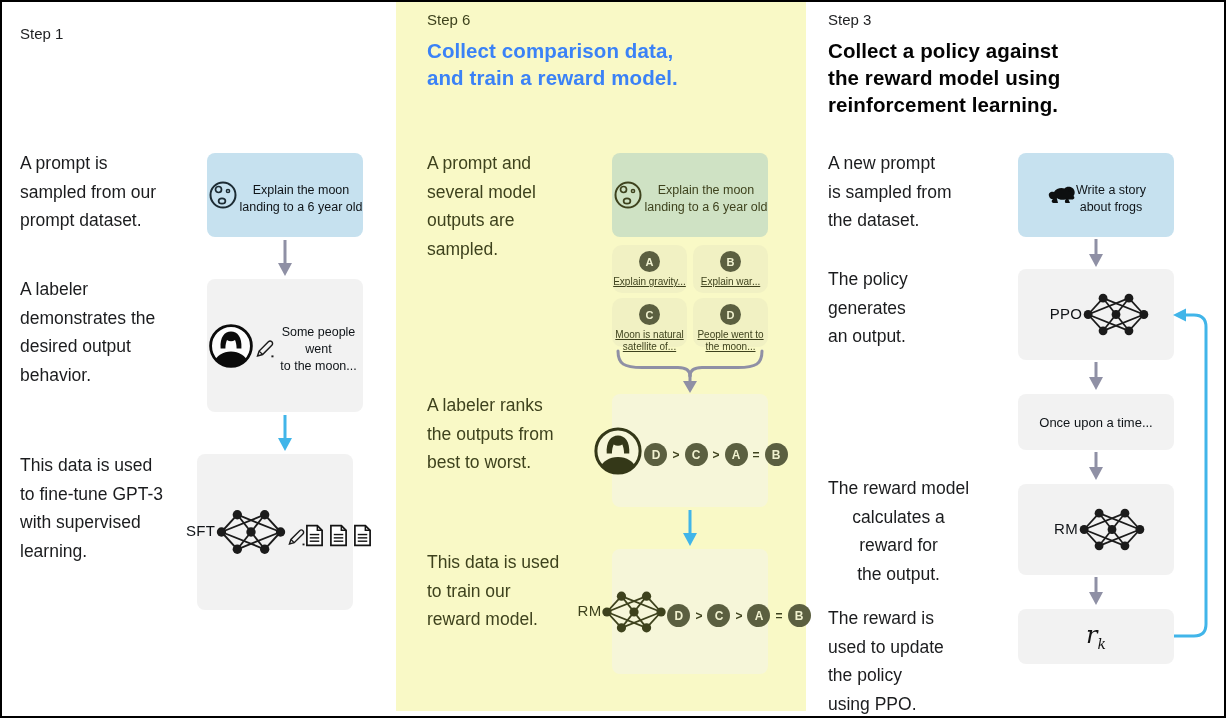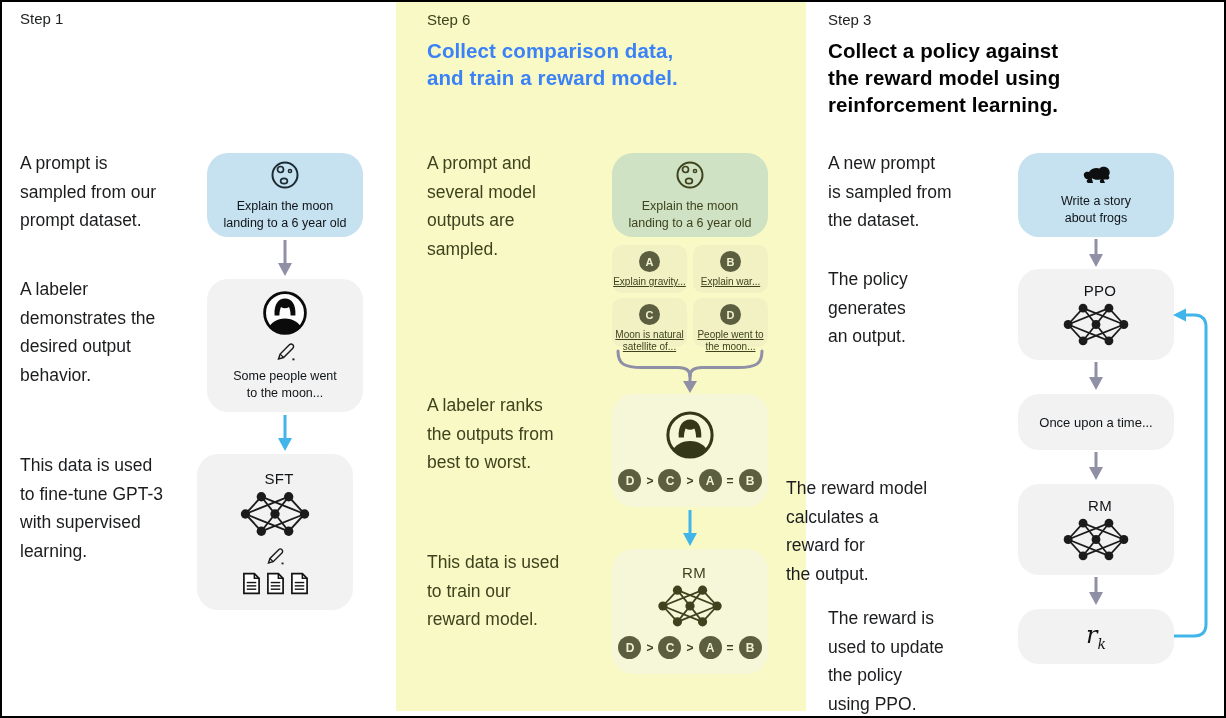--- a/index.html
+++ b/index.html
@@ -4,21 +4,21 @@
 <style>
   html,body{margin:0;padding:0;background:#ffffff;}
   body{font-family:"Liberation Sans","DejaVu Sans",sans-serif;}
   #frame{position:relative;width:1226px;height:718px;background:#ffffff;border:2px solid #000;box-sizing:border-box;overflow:hidden;}
   .abs{position:absolute;}
   .step-label{font-size:15px;color:#1e1f21;}
   .title{font-size:20.5px;font-weight:700;line-height:27px;color:#040404;white-space:pre-line;letter-spacing:0.1px;}
   .caption{font-size:17.5px;line-height:28.5px;color:#1b1c1e;white-space:pre-line;}
   .olive{color:#3e421d;}
   .panel2{position:absolute;left:394px;top:0;width:410px;height:709px;background:#f9f9c6;}
-  .box{position:absolute;border-radius:21px;display:flex;flex-direction:column;align-items:center;justify-content:center;text-align:center;box-sizing:border-box;}
+  .box{position:absolute;border-radius:8px;display:flex;flex-direction:row;align-items:center;justify-content:center;text-align:center;box-sizing:border-box;}
   .bg-blue{background:#c6e1ef;}
   .bg-green{background:#cfe2c4;}
   .bg-gray{background:#f2f2f2;}
   .bg-pale{background:#f6f6d9;}
   .box-text{font-size:12.5px;line-height:17px;color:#0f1418;white-space:pre-line;margin-top:7px;}
   .box-text.olive{color:#3e421d;}
   .model-label{font-size:15px;color:#111418;margin-bottom:3px;letter-spacing:0.3px;padding-left:8px;}
   .model-label.olive{color:#3e421d;}
   .answer{position:absolute;border-radius:10px;background:#f1f1c3;display:flex;flex-direction:column;align-items:center;justify-content:flex-start;padding-top:6px;box-sizing:border-box;text-align:center;}
   .badge{width:21px;height:21px;border-radius:50%;background:#5b5f40;color:#f0f1cf;font-size:11px;font-weight:700;display:inline-flex;align-items:center;justify-content:center;flex:none;}
@@ -30,21 +30,21 @@
   .rk sub{font-size:14px;}
   svg{display:block;}
 </style>
 </head>
 <body>
 
 <div id="frame">
 
   <div class="panel2"></div>
 
-  <div class="abs step-label" style="left:18px;top:8px;">Step 1</div>
+  <div class="abs step-label" style="left:18px;top:23px;">Step 1</div>
 
   <div class="abs caption" style="left:18px;top:147px;">A prompt is
 sampled from our
 prompt dataset.</div>
   <div class="abs caption" style="left:18px;top:273px;">A labeler
 demonstrates the
 desired output
 behavior.</div>
   <div class="abs caption" style="left:18px;top:449px;">This data is used
 to fine-tune GPT-3
@@ -286,21 +286,21 @@
   <div class="abs title" style="left:826px;top:35px;">Collect a policy against
 the reward model using
 reinforcement learning.</div>
 
   <div class="abs caption" style="left:826px;top:147px;">A new prompt
 is sampled from
 the dataset.</div>
   <div class="abs caption" style="left:826px;top:263px;">The policy
 generates
 an output.</div>
-  <div class="abs caption" style="left:784px;top:472px;">The reward model
+  <div class="abs caption" style="left:826px;top:472px;text-align:center;">The reward model
 calculates a
 reward for
 the output.</div>
   <div class="abs caption" style="left:826px;top:602px;">The reward is
 used to update
 the policy
 using PPO.</div>
 
   <div class="box bg-blue" style="left:1016px;top:151px;width:156px;height:84px;">
     <span>

